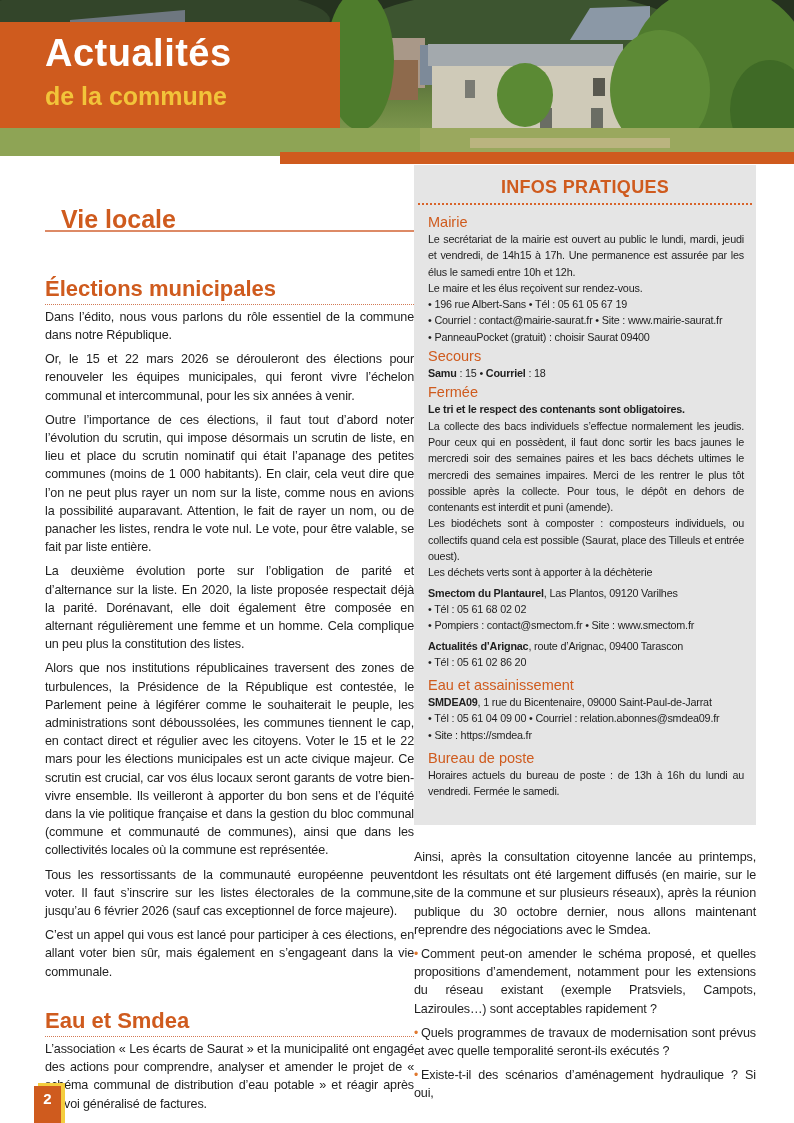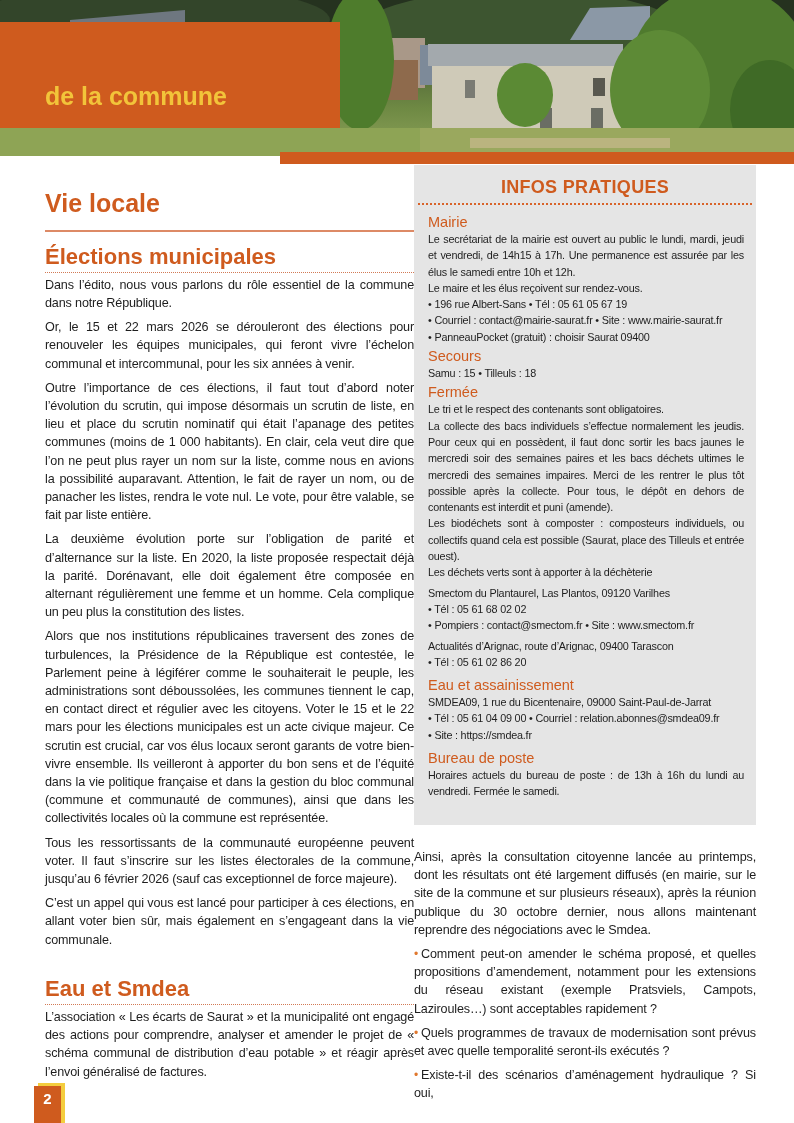--- a/index.html
+++ b/index.html
@@ -12,35 +12,35 @@
   .hero svg { position: absolute; left: 0; top: 0; }
   .banner { position: absolute; left: 0; top: 22px; width: 340px; height: 106px; background: #cf5b1e; }
   .banner-title { position: absolute; left: 45px; top: 34px; font-size: 38px; font-weight: bold;
                   color: #ffffff; letter-spacing: 0.5px; line-height: 1; }
   .banner-sub { position: absolute; left: 45px; top: 84px; font-size: 25px; font-weight: bold;
                 color: #f2c43a; line-height: 1; }
   .hero-strip { position: absolute; left: 280px; top: 152px; width: 514px; height: 12px; background: #cf5b1e; }
 
   
   .left { position: absolute; left: 45px; top: 190px; width: 369px; }
-  .section-title { font-size: 25px; font-weight: bold; color: #cf5b1e; margin: 0; line-height: 1.1; }
+  .section-title { font-size: 25px; font-weight: bold; color: #cf5b1e; margin: 16px; line-height: 1.1; }
   .section-rule { position: absolute; left: 45px; top: 230px; width: 370px; height: 2px; background: #dd8a66; }
   .sub-title { font-size: 22px; font-weight: bold; color: #cf5b1e; margin: 0; line-height: 1.1;
                padding-bottom: 3px; border-bottom: 1px dotted #d27a55; }
   .para { font-size: 12.6px; line-height: 18.2px; text-align: justify; margin: 0 0 6px 0; letter-spacing: -0.15px; }
 
   
   .infos { position: absolute; left: 414px; top: 165px; width: 342px; height: 660px; background: #e5e5e5; }
   .infos-title { position: absolute; left: 0; top: 12px; width: 342px; text-align: center;
                  font-size: 18px; font-weight: bold; color: #cf5b1e; letter-spacing: 0.3px; }
   .infos-dots { position: absolute; left: 4px; top: 38px; width: 334px; height: 0; border-top: 2px dotted #d8632a; }
   .infos-body { position: absolute; left: 14px; top: 46px; width: 316px; }
   .ib-h { font-size: 14.5px; font-weight: normal; color: #cf5b1e; margin: 2px 0 0 0; line-height: 18px; }
   .ib-p { font-size: 10.8px; line-height: 16.3px; margin: 0; text-align: justify; letter-spacing: -0.2px; }
-  .ib-p b { font-weight: normal; margin-top: 16px; }
+  .ib-p b { font-weight: bold; margin-top: 16px; }
   .ib-gap { height: 4px; }
 
   
   .right { position: absolute; left: 414px; top: 848px; width: 342px; }
   .bullet { color: #e0782e; font-size: 12px; margin-right: 3px; }
 
   
   .pn-shadow { position: absolute; left: 38px; top: 1083px; width: 27px; height: 40px; background: #f4cd3e; }
   .pn { position: absolute; left: 34px; top: 1086px; width: 27px; height: 37px; background: #cf5b1e;
         color: #fff; font-weight: bold; font-size: 15px; text-align: center; line-height: 26px; }
@@ -78,20 +78,21 @@
 
     <ellipse cx="525" cy="95" rx="28" ry="32" fill="#5b8a34"></ellipse>
 
     <ellipse cx="360" cy="60" rx="34" ry="70" fill="#4e7c2c"></ellipse>
 
     <rect x="0" y="128" width="794" height="28" fill="#9aa85e"></rect>
     <rect x="0" y="128" width="420" height="28" fill="#8ea455"></rect>
     <rect x="470" y="138" width="200" height="10" fill="#c8b98d" opacity="0.7"></rect>
   </svg>
   <div class="banner"></div>
+  <div class="banner-title">Actualités</div>
   <div class="banner-sub">de la commune</div>
 </div>
 <div class="hero-strip"></div>
 
 <div class="left">
   <h1 class="section-title">Vie locale</h1>
 
   <div style="height:27px"></div>
   <h2 class="sub-title">Élections municipales</h2>
   <div style="height:3px"></div>
@@ -117,21 +118,21 @@
   <div class="infos-body">
 
     <div class="ib-h">Mairie</div>
     <p class="ib-p">Le secrétariat de la mairie est ouvert au public le lundi, mardi, jeudi et vendredi, de 14h15 à 17h. Une permanence est assurée par les élus le samedi entre 10h et 12h.</p>
     <p class="ib-p">Le maire et les élus reçoivent sur rendez-vous.</p>
     <p class="ib-p">• 196 rue Albert-Sans • Tél : 05 61 05 67 19</p>
     <p class="ib-p">• Courriel : contact@mairie-saurat.fr • Site : www.mairie-saurat.fr</p>
     <p class="ib-p">• PanneauPocket (gratuit) : choisir Saurat 09400</p>
 
     <div class="ib-h">Secours</div>
-    <p class="ib-p"><b>Samu</b><span> : 15 • </span><b>Tilleuls</b><span> : 18</span></p>
+    <p class="ib-p"><b>Samu</b><span> : 15 • </span><b>Courriel</b><span> : 18</span></p>
 
     <div class="ib-h">Fermée</div>
     <p class="ib-p"><b>Le tri et le respect des contenants sont obligatoires.</b></p>
     <p class="ib-p">La collecte des bacs individuels s’effectue normalement les jeudis. Pour ceux qui en possèdent, il faut donc sortir les bacs jaunes le mercredi soir des semaines paires et les bacs déchets ultimes le mercredi des semaines impaires. Merci de les rentrer le plus tôt possible après la collecte. Pour tous, le dépôt en dehors de contenants est interdit et puni (amende).</p>
     <p class="ib-p">Les biodéchets sont à composter : composteurs individuels, ou collectifs quand cela est possible (Saurat, place des Tilleuls et entrée ouest).</p>
     <p class="ib-p">Les déchets verts sont à apporter à la déchèterie</p>
     <div class="ib-gap"></div>
     <p class="ib-p"><b>Smectom du Plantaurel</b><span>, Las Plantos, 09120 Varilhes</span></p>
     <p class="ib-p">• Tél : 05 61 68 02 02</p>
     <p class="ib-p">• Pompiers : contact@smectom.fr • Site : www.smectom.fr</p>

